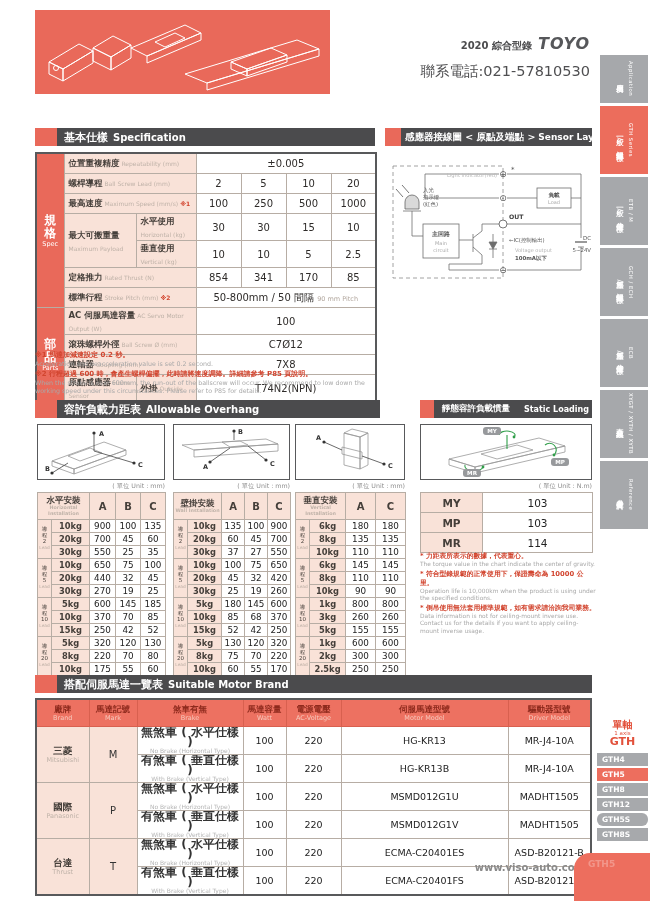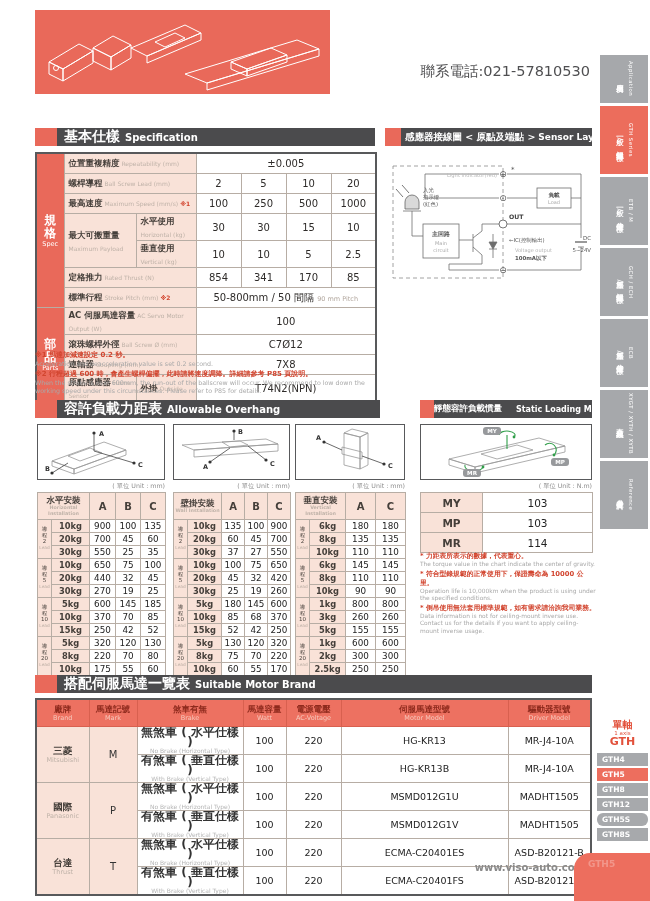--- a/index.html
+++ b/index.html
@@ -12,21 +12,21 @@
                 font-size:10px;font-weight:bold;color:#4c4c4e;}
   .catalog-line .toyo{font-size:16px;font-style:italic;font-weight:900;letter-spacing:1px;color:#56575a;margin-left:6px;}
   .phone-line{position:absolute;left:350px;top:62px;width:240px;text-align:right;
               font-size:14.5px;color:#4f4f51;}
 
   
   .bar{position:absolute;height:18px;display:flex;}
   .bar .accent{width:22px;background:#e9695a;flex:none;}
   .bar .tbar{flex:1;background:#4b4b4d;color:#fff;display:flex;align-items:center;
              padding-left:7px;gap:5px;white-space:nowrap;overflow:hidden;}
-  .bar .zh{font-size:14px;font-weight:bold;}
+  .bar .zh{font-size:11px;font-weight:bold;}
   .bar .en{font-size:10px;font-weight:bold;}
   .bar.small .zh{font-size:8.5px;} .bar.small .en{font-size:8px;}
   .bar.mid .zh{font-size:9.5px;} .bar.mid .en{font-size:9px;}
 
   
   table{border-collapse:collapse;table-layout:fixed;}
   .spec{position:absolute;left:35px;top:152px;width:340px;border:2px solid #58595b;}
   .spec td{border:1px solid #b7ada4;height:17px;padding:0 2px;text-align:center;
            font-size:10px;color:#2e2b29;overflow:hidden;}
   .spec td.grp{background:#e9695a;color:#fff;padding:0;}
@@ -127,20 +127,23 @@
         <path d="M120,32 L140,23 L150,28 L130,37 Z"></path>
         <path d="M150,64 L262,30 L284,39 L172,73 Z"></path>
         <path d="M172,73 L284,39 L284,46 L172,80 Z"></path>
         <path d="M196,52 L236,38 L252,45 L212,59 Z"></path>
         <path d="M212,59 L252,45 L252,52 L212,66 Z"></path>
         <path d="M196,52 L196,59 L212,66 L212,59 Z"></path>
       </g>
     </svg>
   </div>
 
+  <div class="catalog-line">
+    <span>2020 綜合型錄</span><span class="toyo">TOYO</span>
+  </div>
   <div class="phone-line">聯系電話:021-57810530</div>
 
   <div class="bar" style="left:35px;top:128px;width:340px;">
     <span class="accent"></span>
     <span class="tbar">
         <span class="zh">基本仕樣</span>
         <span class="en">Specification</span>
       </span>
   </div>
   <div class="bar mid" style="left:385px;top:128px;width:207px;">
@@ -303,21 +306,21 @@
 
   <div class="bar" style="left:35px;top:400px;width:345px;">
     <span class="accent"></span>
     <span class="tbar">
         <span class="zh">容許負載力距表</span>
         <span class="en">Allowable Overhang</span>
       </span>
   </div>
   <div class="bar small" style="left:420px;top:400px;width:172px;">
     <span class="accent" style="width:14px;"></span>
-    <span class="tbar" style="padding-left:0;gap:14px;">
+    <span class="tbar" style="padding-left:8px;gap:14px;">
         <span class="zh">靜態容許負載慣量</span>
         <span class="en">Static Loading Moment</span>
       </span>
   </div>
 
   <div class="diagbox" style="left:37px;width:128px;">
     <svg width="125" height="53" viewBox="0 0 125 53">
       <g stroke="#999" fill="none" stroke-width="0.8">
         <path d="M14,36 L66,17 L88,25 L36,44 Z"></path>
           <path d="M36,44 L88,25 L88,30 L36,49 Z"></path>

